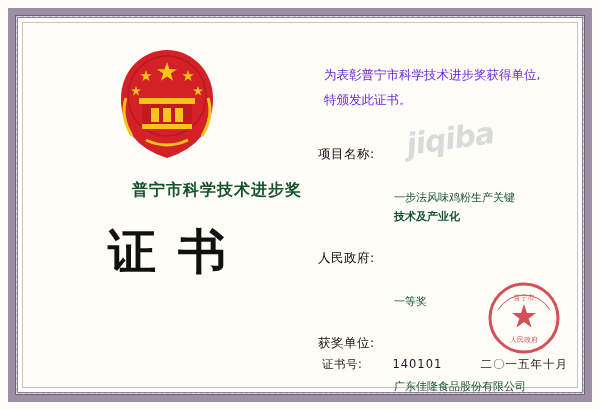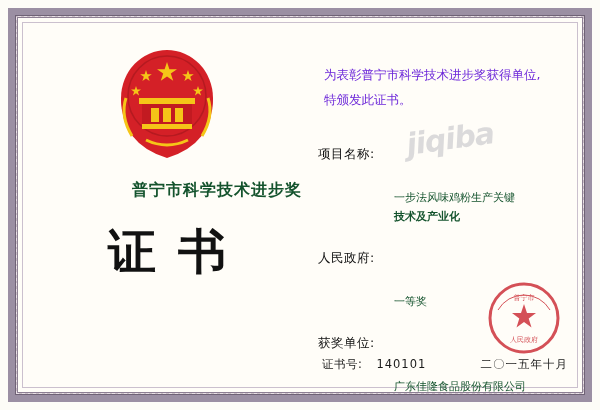--- a/index.html
+++ b/index.html
@@ -174,21 +174,21 @@
   }
   .cert-no {
     position: absolute;
     left: 296px;
     bottom: 4px;
     font-size: 11.5px;
     color: #1a1a1a;
     letter-spacing: 0.5px;
   }
   .cert-no .num {
-    margin-left: 14px;
+    margin-left: 30px;
     letter-spacing: 1px;
   }
   .date {
     position: absolute;
     right: 6px;
     bottom: 4px;
     font-size: 11.5px;
     color: #1a1a1a;
     letter-spacing: 1px;
   }

